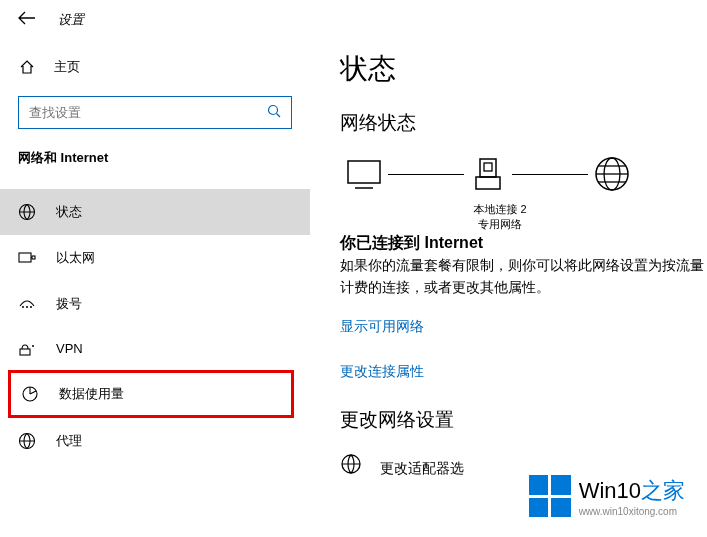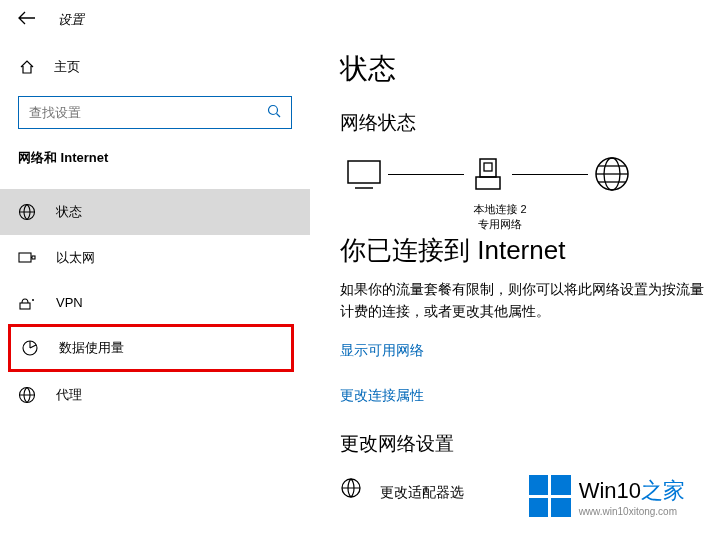--- a/index.html
+++ b/index.html
@@ -145,23 +145,22 @@
     }
     .net-caption {
       font-size: 11px;
       text-align: center;
       line-height: 1.4;
       margin-left: 110px;
       width: 100px;
     }
     
     .status-heading {
-      font-size: 26px;
-      font-weight: 400;
-      margin-bottom: 10px;
+      font-size: 16px;
+      font-weight: 700;
     }
     .status-text {
       font-size: 14px;
       line-height: 1.6;
       color: #000;
       margin-bottom: 18px;
     }
     .link {
       color: #0067b8;
       font-size: 14px;
@@ -272,20 +271,31 @@
         <span class="nav-icon">
           <svg width="18" height="14" viewBox="0 0 18 14">
               <rect x="1" y="2" width="12" height="9" stroke="#000" stroke-width="1.1" fill="none"></rect>
               <rect x="14" y="5" width="3" height="3" stroke="#000" stroke-width="1.1" fill="none"></rect>
               <line x1="13" y1="6.5" x2="14" y2="6.5" stroke="#000" stroke-width="1.1"></line>
             </svg>
         </span>
         <span>以太网</span>
       </div>
 
+      <div class="nav-item">
+        <span class="nav-icon">
+          <svg width="18" height="12" viewBox="0 0 18 12">
+              <path d="M2 8 Q9 -2 16 8" stroke="#000" stroke-width="1.1" fill="none"></path>
+              <circle cx="5" cy="9" r="1" fill="#000"></circle>
+              <circle cx="9" cy="9" r="1" fill="#000"></circle>
+              <circle cx="13" cy="9" r="1" fill="#000"></circle>
+            </svg>
+        </span>
+        <span>拨号</span>
+      </div>
 
       <div class="nav-item">
         <span class="nav-icon">
           <svg width="18" height="14" viewBox="0 0 18 14">
               <path d="M4 7 Q4 3 7 3 Q10 3 10 7" stroke="#000" stroke-width="1.1" fill="none"></path>
               <rect x="2" y="7" width="10" height="6" stroke="#000" stroke-width="1.1" fill="none"></rect>
               <circle cx="15" cy="4" r="1" fill="#000"></circle>
             </svg>
         </span>
         <span>VPN</span>

